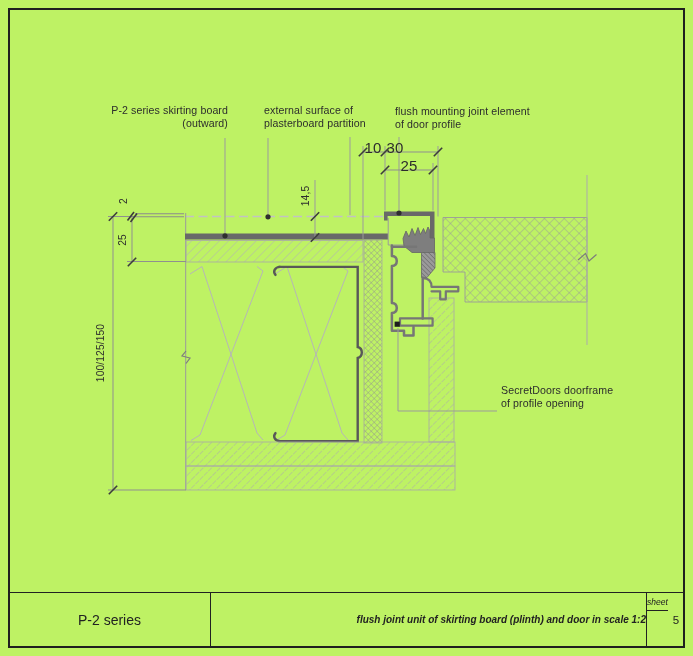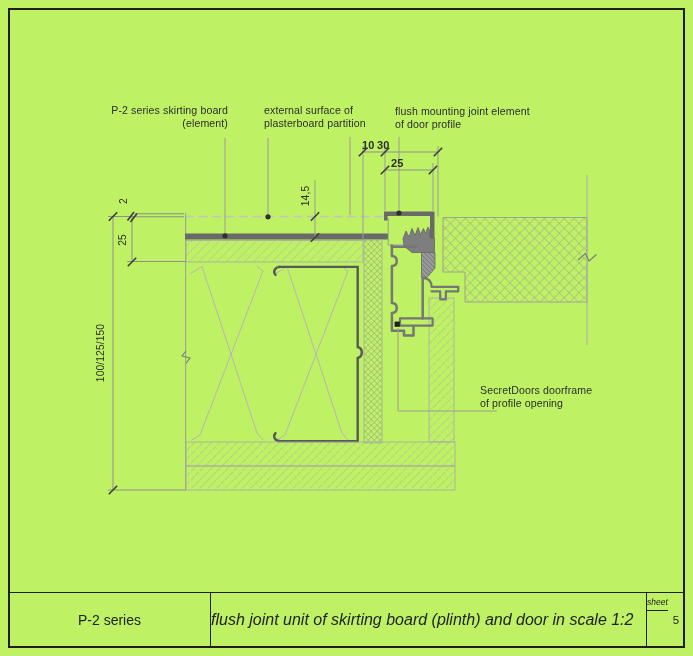--- a/index.html
+++ b/index.html
@@ -10,38 +10,38 @@
   .page-border {
     position:absolute; left:8px; top:8px; right:8px; bottom:8px;
     border:2px solid #1f1f1f; pointer-events:none;
   }
   svg.draw { position:absolute; left:0; top:0; }
   .lbl {
     position:absolute; font-size:10.6px; line-height:1.24; color:#2d2d2d;
     white-space:nowrap; letter-spacing:0.1px;
   }
   .dim {
-    position:absolute; font-size:11px; color:#2d2d2d; white-space:nowrap;
-    text-align:left; letter-spacing:0.1px;font-weight:bold;
+    position:absolute; font-size:15px; color:#2d2d2d; white-space:nowrap;
+    text-align:center; letter-spacing:0.1px;
   }
   .vdim {
     position:absolute; font-size:10.3px; color:#2d2d2d; white-space:nowrap;
     transform:translate(-50%,-50%) rotate(-90deg); letter-spacing:0.1px;
   }
   .titleblock {
     position:absolute; left:9px; right:9px; top:592px; height:53px;
     border-top:1.7px solid #222; display:flex; color:#222;
   }
   .tb-left {
     width:201px; border-right:1.7px solid #222; display:flex;
     align-items:center; justify-content:center; font-size:14px;
   }
   .tb-center {
-    flex:1; display:flex; align-items:center; justify-content:flex-start;
-    font-size:16px; font-style:italic;
+    flex:1; display:flex; align-items:center; justify-content:flex-end;
+    font-size:10px; font-style:italic;font-weight:bold;
   }
   .tb-sheet { width:37px; border-left:1.7px solid #222; display:flex; flex-direction:row; }
   .tb-sheet-top {
     height:17px; border-bottom:1.7px solid #222; display:flex;
     align-items:center; justify-content:center; font-size:8.5px; font-style:italic;
   }
   .tb-sheet-num { flex:1; display:flex; align-items:center; justify-content:center; font-size:11.5px; }
 </style>
 </head>
 <body>
@@ -161,34 +161,34 @@
     <g fill="#2f2f2f">
       <circle cx="225" cy="235.8" r="2.6"></circle>
       <circle cx="268" cy="216.8" r="2.6"></circle>
       <circle cx="399" cy="213" r="2.6"></circle>
     </g>
     <path d="M186,351 L182,356 L190,358 L186,363.5" stroke="#7d7d7d" stroke-width="1.2" fill="none"></path>
   </svg>
 
   <div class="lbl" style="left:96px; top:104px; width:132px; text-align:right;">
     <div>P-2 series skirting board</div>
-    <div>(element)</div>
+    <div>(outward)</div>
   </div>
 
   <div class="lbl" style="left:395px; top:105px;">
     <div>flush mounting joint element</div>
     <div>of door profile</div>
   </div>
 
   <div class="lbl" style="left:264px; top:104px;">
     <div>external surface of</div>
     <div>plasterboard partition</div>
   </div>
 
-  <div class="lbl" style="left:480px; top:384px;">
+  <div class="lbl" style="left:501px; top:384px;">
     <div>SecretDoors doorframe</div>
     <div>of profile opening</div>
   </div>
 
   <div class="dim" style="left:362px; top:139px; width:22px;">10</div>
   <div class="dim" style="left:377px; top:139px; width:36px;">30</div>
   <div class="dim" style="left:391px; top:157px; width:36px;">25</div>
   <div class="vdim" style="left:305px; top:196px;">14,5</div>
   <div class="vdim" style="left:123px; top:201px;">2</div>
   <div class="vdim" style="left:122px; top:240px;">25</div>

